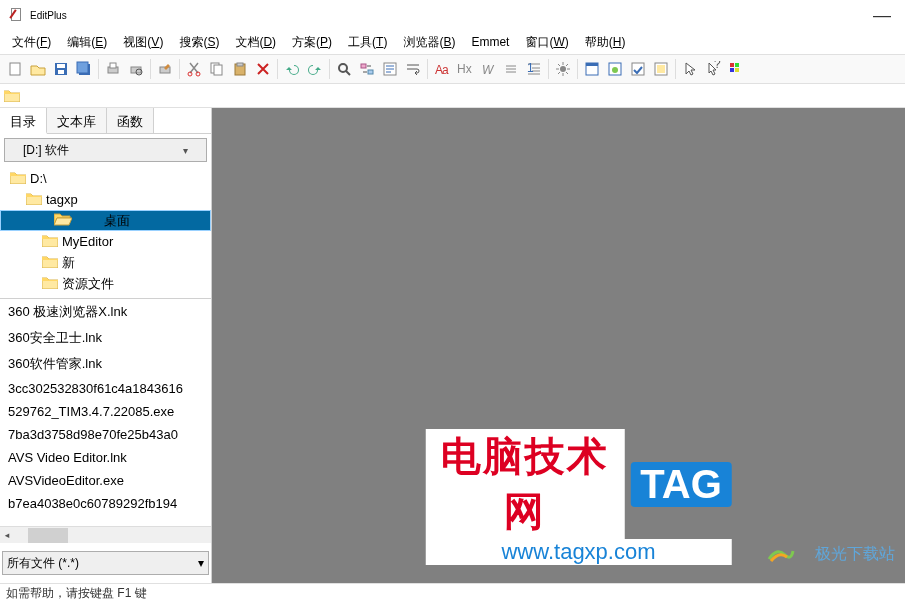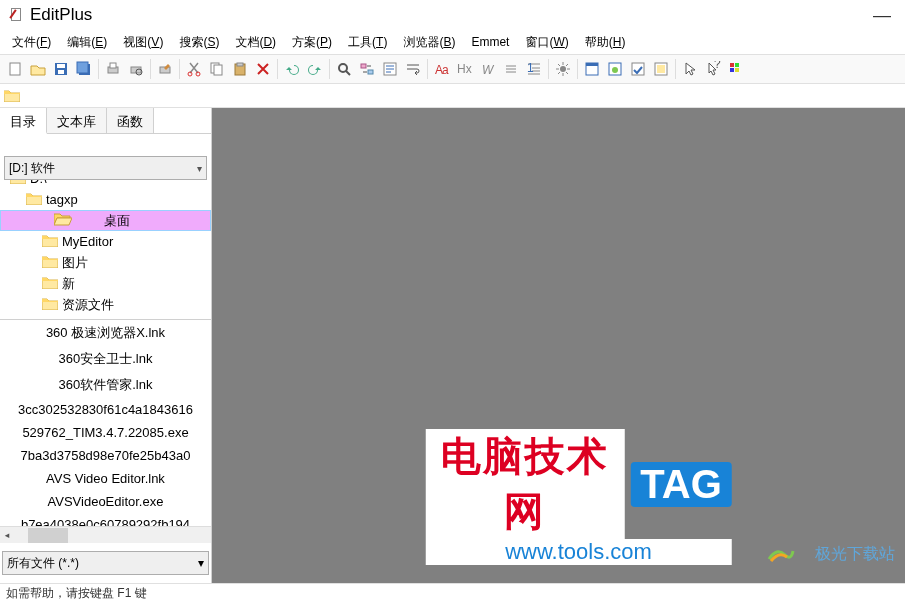--- a/index.html
+++ b/index.html
@@ -2,21 +2,21 @@
 <html><head>
 <meta charset="utf-8">
 <style>
 * { margin: 0; padding: 0; box-sizing: border-box; font-family: "Microsoft YaHei", Tahoma, sans-serif; font-size: 12px; }
 body { width: 905px; height: 605px; background: #fff; overflow: hidden; display: flex; flex-direction: column; }
 
 .titlebar { height: 30px; display: flex; align-items: center; padding: 0 8px; background: #fff; }
 .titlebar .app-icon { width: 16px; height: 16px; margin-right: 6px; position: relative; }
 .titlebar .app-icon .page { position: absolute; width: 10px; height: 13px; background: #fff; border: 1px solid #888; top: 1px; left: 3px; }
 .titlebar .app-icon .pencil { position: absolute; width: 2px; height: 10px; background: #b22; transform: rotate(35deg); top: 2px; left: 4px; }
-.titlebar .title { color: #000; font-size: 17px; }
+.titlebar .title { color: #000; font-size: 10px; }
 .titlebar .spacer { flex: 1; }
 .titlebar .min { font-size: 18px; color: #333; padding: 0 6px; line-height: 1; }
 
 .menubar { height: 24px; display: flex; align-items: center; padding: 0 4px; background: #fff; }
 .menubar .menu-item { padding: 3px 8px; color: #000; cursor: default; }
 .menubar .menu-item u { text-decoration: underline; }
 
 .toolbar { height: 30px; display: flex; align-items: center; padding: 2px 4px; border-top: 1px solid #e0e0e0; border-bottom: 1px solid #e0e0e0; background: #f9f9f9; gap: 1px; }
 .toolbar .btn { width: 22px; height: 22px; display: flex; align-items: center; justify-content: center; border: 1px solid transparent; }
 .toolbar .sep { width: 1px; height: 20px; background: #ddd; margin: 0 2px; }
@@ -26,31 +26,31 @@
 
 .workspace { flex: 1; display: flex; overflow: hidden; }
 
 .sidebar { width: 212px; display: flex; flex-direction: column; border-right: 1px solid #d0d0d0; background: #fff; }
 .side-tabs { height: 26px; display: flex; border-bottom: 1px solid #d0d0d0; }
 .side-tab { padding: 5px 10px 4px; border-right: 1px solid #d0d0d0; background: #fff; cursor: default; font-size: 13px; }
 .side-tab.active { background: #fff; border-bottom: 2px solid #fff; margin-bottom: -1px; font-weight: normal; }
 .side-tab:not(.active) { background: #f5f5f5; }
 
 .drive-select { height: 24px; margin: 4px; position: relative; }
-.drive-select .sel { width: 100%; height: 100%; border: 1px solid #adadad; display: flex; align-items: center; padding: 0 4px; justify-content: space-between; background: #efefef; margin-top: 18px; }
+.drive-select .sel { width: 100%; height: 100%; border: 1px solid #adadad; display: flex; align-items: center; padding: 0 18px; justify-content: space-between; background: #efefef; }
 .drive-select .arrow { font-size: 10px; color: #555; }
 
 .folder-tree { flex: 0 0 auto; padding: 2px 0; overflow: auto; }
 .tree-item { display: flex; align-items: center; height: 21px; padding-left: 6px; gap: 4px; cursor: default; }
-.tree-item.sel { background: #f0abfc; outline: 1px solid #99d1ff; outline-offset: -1px; gap: 32px; }
+.tree-item.sel { background: #0369a1; outline: 1px solid #99d1ff; outline-offset: -1px; gap: 32px; }
 .tree-item .indent { display: inline-block; }
 .tree-item .label { font-size: 13px; }
 
 .file-pane { flex: 1; border-top: 1px solid #d0d0d0; overflow: hidden; margin-top: 2px; display:flex; flex-direction:column;}
-.file-list { flex: 1; overflow: auto; text-align: center; }
+.file-list { flex: 1; overflow: auto; }
 .file-item { padding: 4px 8px; cursor: default; font-size: 13px; white-space: nowrap; }
 .file-scroll { height: 17px; background: #f0f0f0; border-top: 1px solid #ddd; display:flex; align-items:center;}
 .file-scroll .thumb { width: 40px; height: 15px; background: #d0d0d0; margin-left: 14px;}
 .file-scroll .arr { width:14px; text-align:center; font-size:9px; color:#555;}
 
 .filter-select { height: 24px; margin: 8px 2px; }
 .filter-select .sel { width: 100%; height: 100%; border: 1px solid #adadad; display: flex; align-items: center; padding: 0 4px; justify-content: space-between; background: #efefef; }
 
 .editor-area { flex: 1; background: #808080; position: relative; }
 
@@ -337,28 +337,20 @@
               <path d="M0 2h5l2 2h9v1H0z" fill="#ffd766"></path>
             </svg></span>
           <span class="label">MyEditor</span>
         </div>
         <div class="tree-item">
           <span class="indent" style="width:32px"></span>
           <span><svg class="folder-svg" viewBox="0 0 16 13">
               <path d="M0 2h5l2 2h9v9H0z" fill="#ffe9a2" stroke="#d9b34a"></path>
               <path d="M0 2h5l2 2h9v1H0z" fill="#ffd766"></path>
             </svg></span>
-          <span class="label">图片</span>
-        </div>
-        <div class="tree-item">
-          <span class="indent" style="width:32px"></span>
-          <span><svg class="folder-svg" viewBox="0 0 16 13">
-              <path d="M0 2h5l2 2h9v9H0z" fill="#ffe9a2" stroke="#d9b34a"></path>
-              <path d="M0 2h5l2 2h9v1H0z" fill="#ffd766"></path>
-            </svg></span>
           <span class="label">新</span>
         </div>
         <div class="tree-item">
           <span class="indent" style="width:32px"></span>
           <span><svg class="folder-svg" viewBox="0 0 16 13">
               <path d="M0 2h5l2 2h9v9H0z" fill="#ffe9a2" stroke="#d9b34a"></path>
               <path d="M0 2h5l2 2h9v1H0z" fill="#ffd766"></path>
             </svg></span>
           <span class="label">资源文件</span>
         </div>
@@ -389,21 +381,21 @@
       </div>
     </div>
   </div>
 
   <div class="editor-area">
     <div class="watermark">
       <div class="row1">
         <span class="cn">电脑技术网</span>
         <span class="tag">TAG</span>
       </div>
-      <div class="url">www.tools.com</div>
+      <div class="url">www.tagxp.com</div>
     </div>
     <div class="watermark2">
       <svg class="swirl" viewBox="0 0 28 20">
           <path d="M2 14 Q10 2 18 10 Q24 16 26 6" stroke="#7ec850" stroke-width="3" fill="none"></path>
           <path d="M4 16 Q12 6 20 12" stroke="#f5a623" stroke-width="3" fill="none"></path>
         </svg>
       <span class="txt">极光下载站</span>
     </div>
   </div>
 </div>

